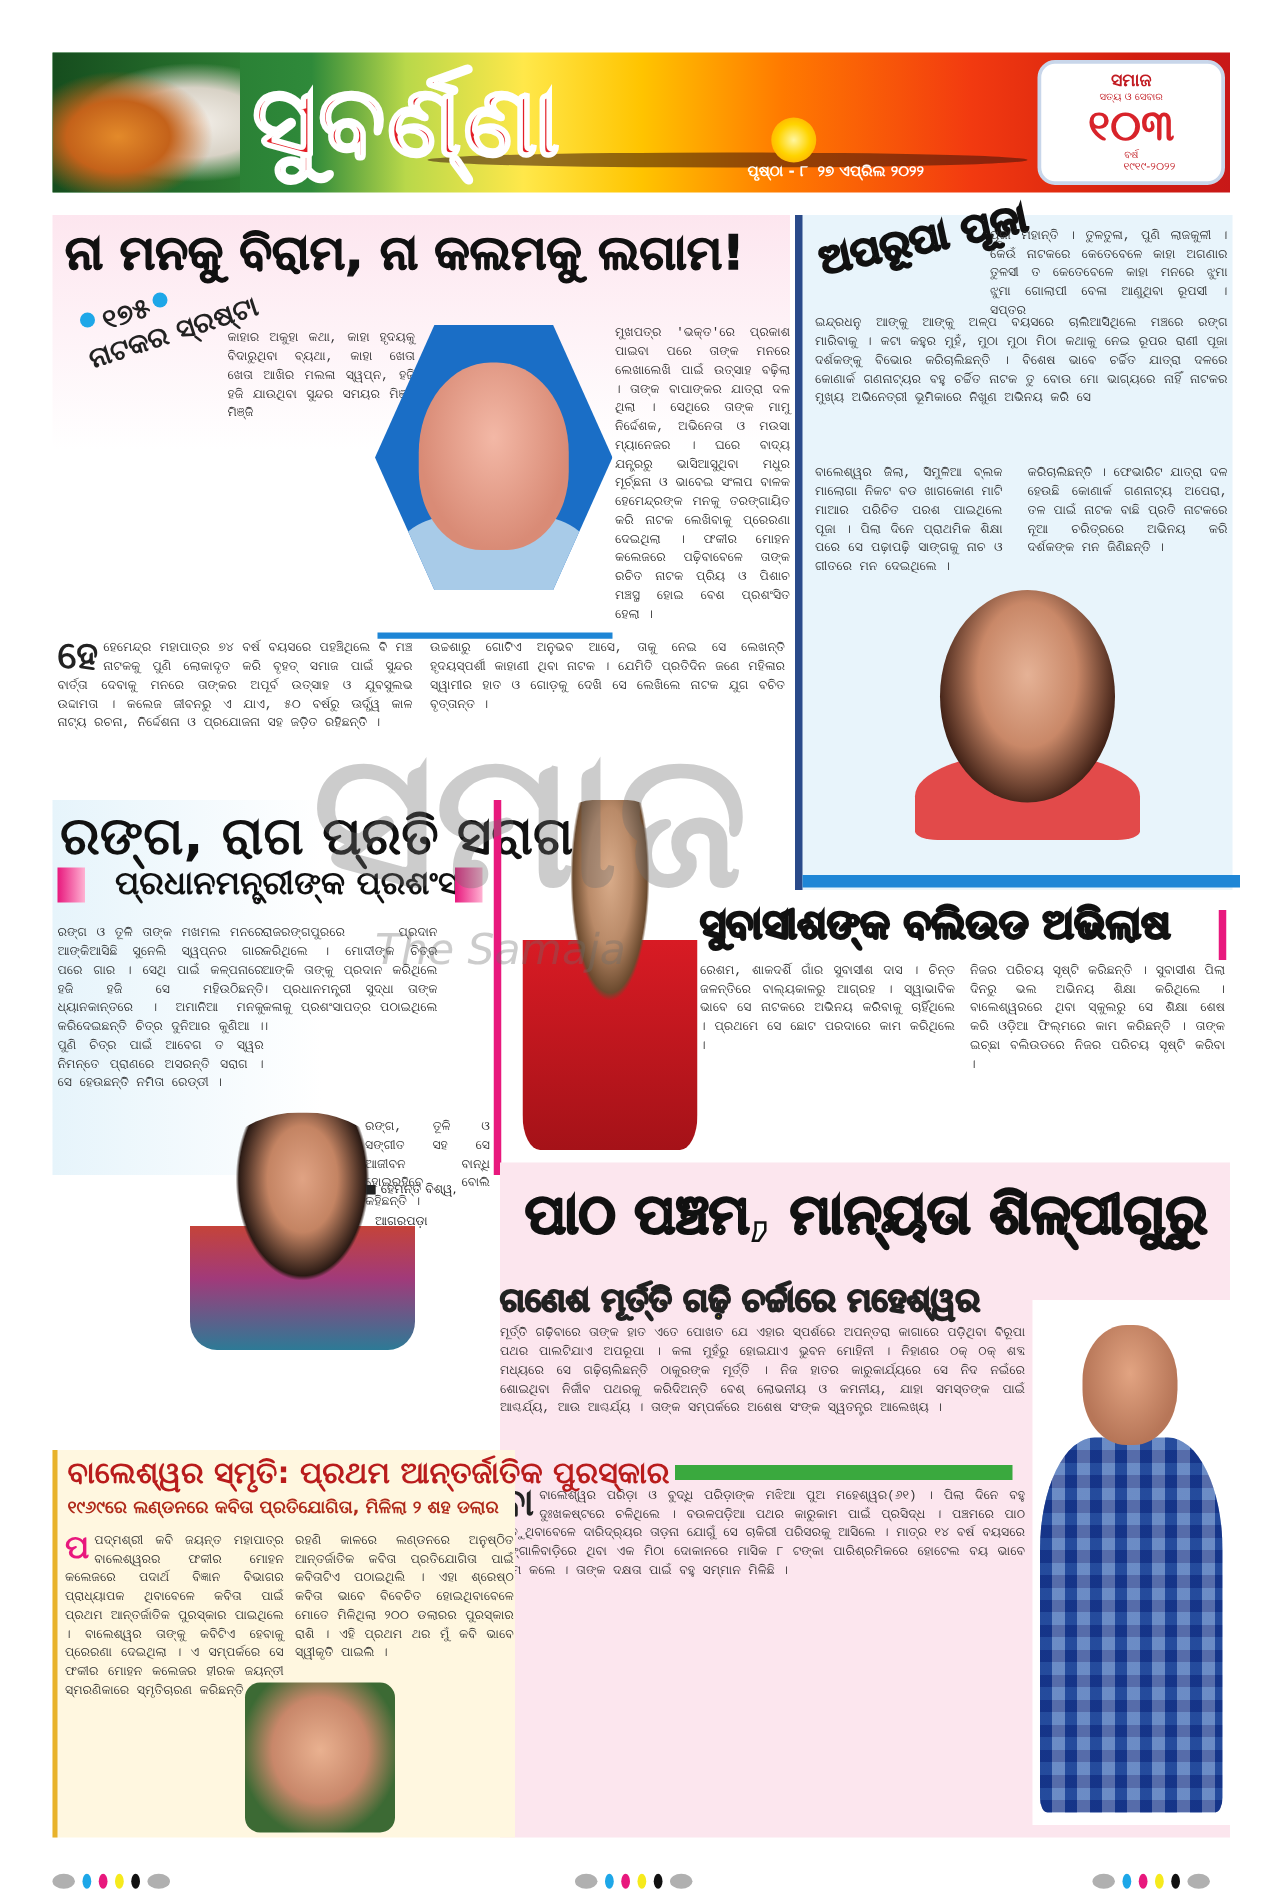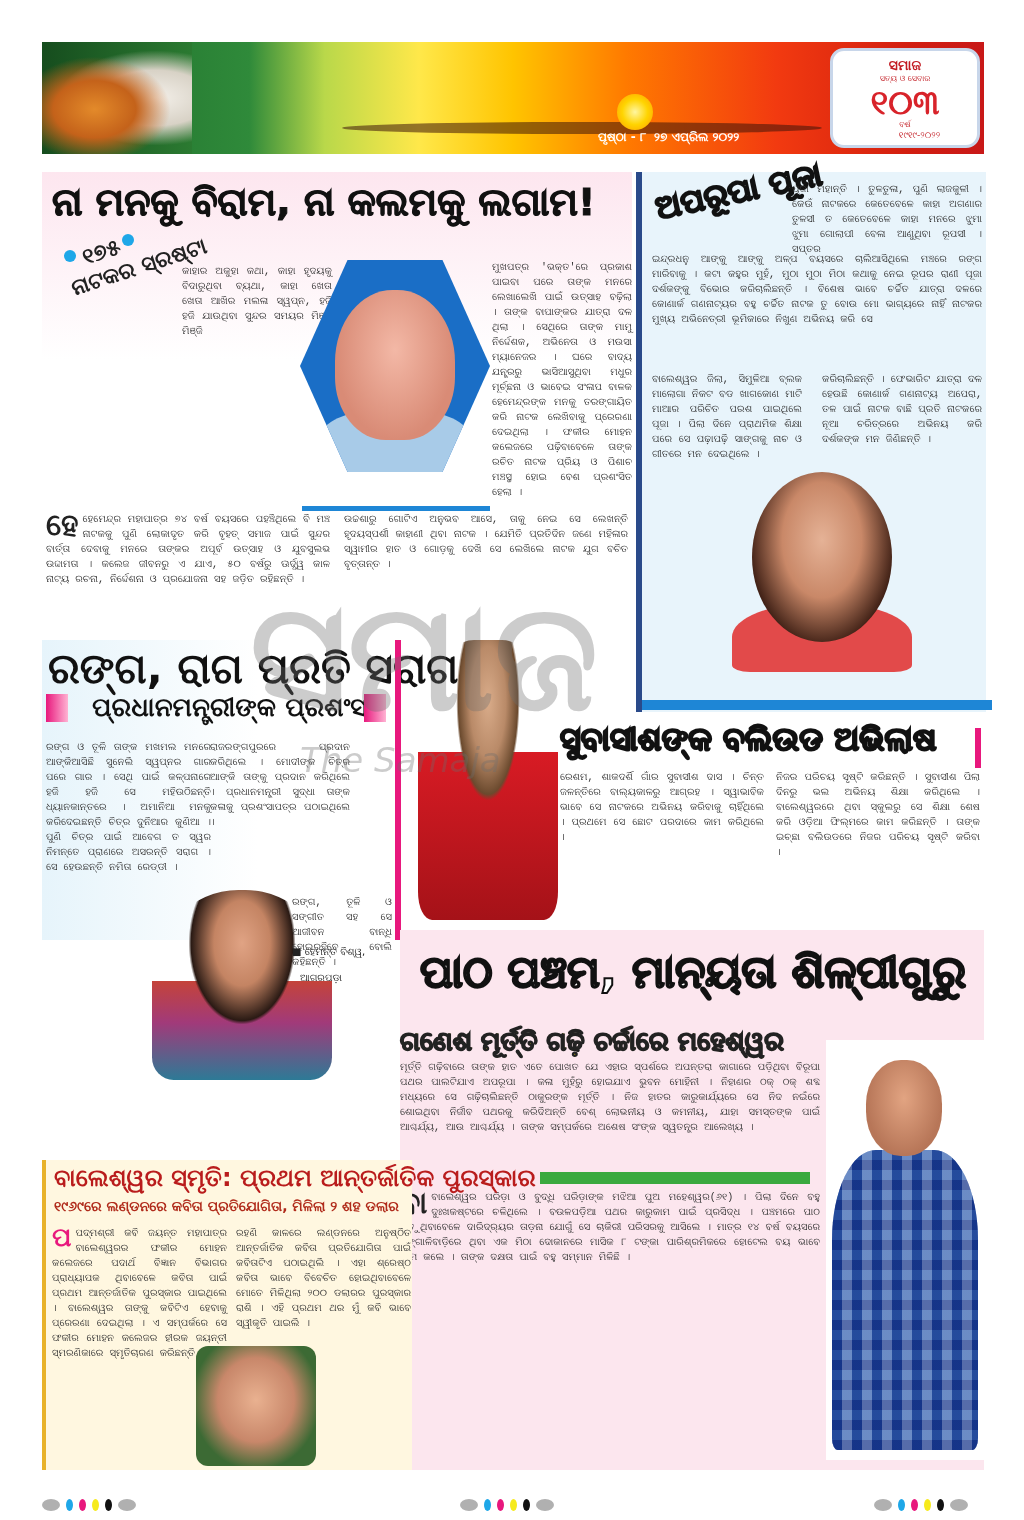--- a/index.html
+++ b/index.html
@@ -130,20 +130,21 @@
   .reg .g { width: 18px; height: 12px; border-radius: 50%; background: #b0b0b0; }
   .reg .c { width: 7px; height: 12px; border-radius: 50%; }
 </style>
 </head>
 <body>
 
 <div class="abs masthead">
   <div class="abs tigers"></div>
   <div class="abs cloud-band"></div>
   <div class="abs sun"></div>
+  <div class="abs mast-title">ସୁବର୍ଣ୍ଣା</div>
   <div class="abs mast-page">ପୃଷ୍ଠା - ୮</div>
   <div class="abs mast-date">୨୭ ଏପ୍ରିଲ ୨୦୨୨</div>
   <div class="abs badge">
     <div class="badge-brand">ସମାଜ</div>
     <div class="badge-tag">ସତ୍ୟ ଓ ସେବାର</div>
     <div class="badge-num">୧୦୩</div>
     <div class="badge-tag">ବର୍ଷ</div>
     <div class="badge-years">୧୯୧୯-୨୦୨୨</div>
   </div>
 </div>

